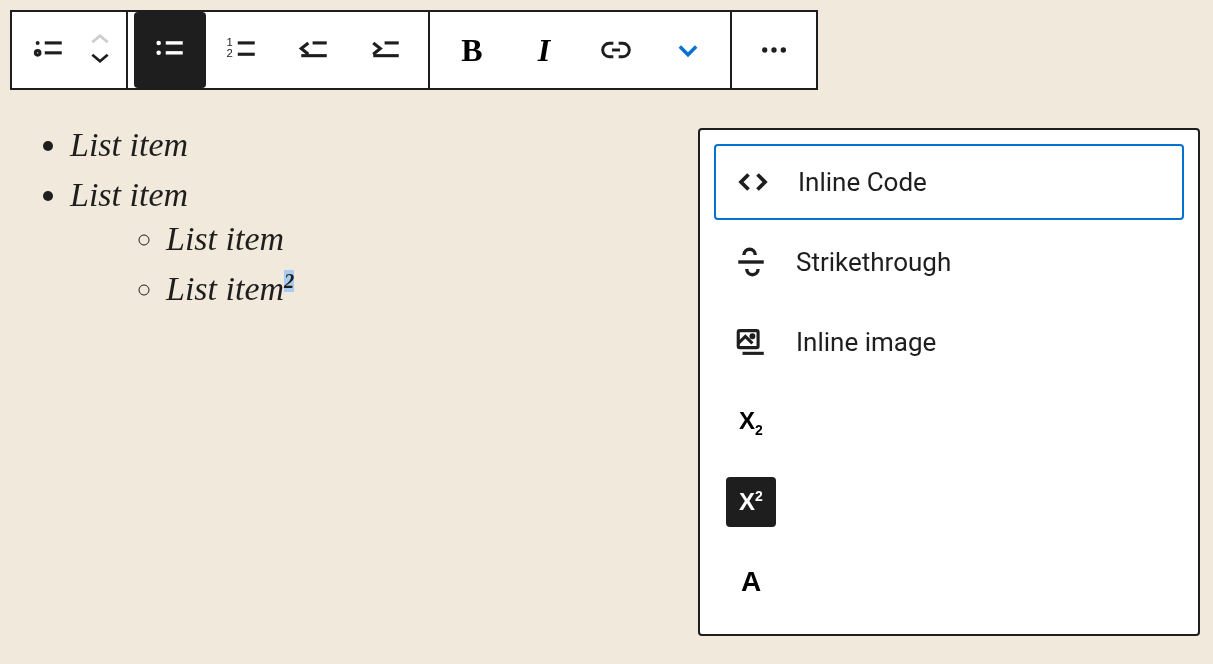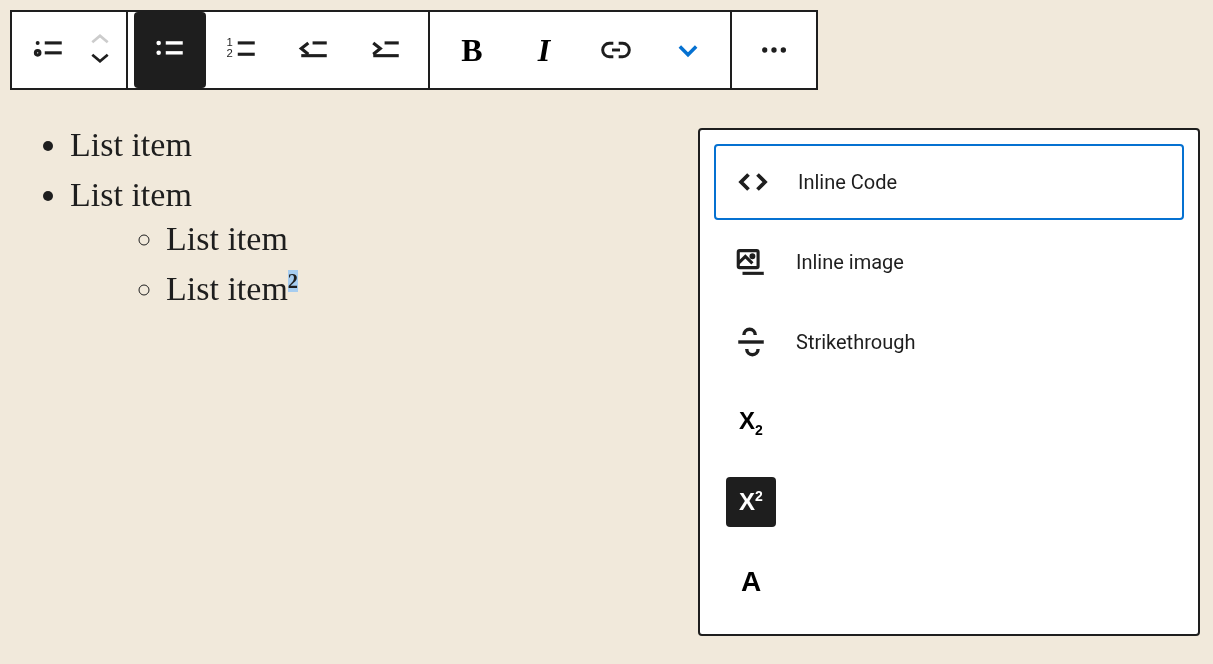--- a/index.html
+++ b/index.html
@@ -56,20 +56,21 @@
     margin-top: 30px;
     padding-left: 20px;
     font-family: Georgia, "Times New Roman", serif;
     font-size: 34px;
     color: #1e1e1e;
   }
   .content ul {
     list-style: disc;
     margin: 0;
     padding-left: 40px;
+    font-style: italic;
   }
   .content ul ul {
     list-style: circle;
     padding-left: 96px;
   }
   .content li {
     padding: 6px 0;
   }
   .sel-sup {
     background: #a7cdf0;
@@ -110,21 +111,21 @@
     border-radius: 4px;
     flex-shrink: 0;
     margin-left: 8px;
     text-align: right;
   }
   .dd-icon.filled {
     background: #1e1e1e;
     color: #fff;
   }
   .dd-label {
-    font-size: 20px;
+    font-size: 26px;
     color: #1e1e1e;
   }
   .xsub, .xsup {
     font-family: Arial, sans-serif;
     font-weight: bold;
     font-size: 24px;
   }
   .xsub small, .xsup small { font-size: 14px; }
 </style>
 </head>
@@ -261,43 +262,43 @@
       <svg width="36" height="36" viewBox="0 0 24 24" fill="none" stroke="#1e1e1e" stroke-width="2.5">
         <polyline points="9,7 4,12 9,17"></polyline>
           <polyline points="15,7 20,12 15,17"></polyline>
       </svg>
     </div>
     <span class="dd-label">Inline Code</span>
   </div>
 
   <div class="dd-item">
     <div class="dd-icon">
+      <svg width="34" height="34" viewBox="0 0 24 24" fill="none" stroke="#1e1e1e" stroke-width="2.4">
+        <path d="M7 7a4 4 0 018 0"></path>
+        <path d="M17 17a4 4 0 01-8 0"></path>
+        <line x1="3" y1="12" x2="21" y2="12"></line>
+      </svg>
+    </div>
+    <span class="dd-label">Strikethrough</span>
+  </div>
+
+  <div class="dd-item">
+    <div class="dd-icon">
       <svg width="34" height="34" viewBox="0 0 24 24" fill="none" stroke="#1e1e1e" stroke-width="2.2">
         <rect x="3" y="4" width="14" height="12" rx="1"></rect>
         <polyline points="3,13 8,8 13,13"></polyline>
         <circle cx="13" cy="8" r="1" fill="#1e1e1e"></circle>
         <line x1="6" y1="20" x2="21" y2="20"></line>
       </svg>
     </div>
     <span class="dd-label">Inline image</span>
   </div>
 
   <div class="dd-item">
     <div class="dd-icon">
-      <svg width="34" height="34" viewBox="0 0 24 24" fill="none" stroke="#1e1e1e" stroke-width="2.4">
-        <path d="M7 7a4 4 0 018 0"></path>
-        <path d="M17 17a4 4 0 01-8 0"></path>
-        <line x1="3" y1="12" x2="21" y2="12"></line>
-      </svg>
-    </div>
-    <span class="dd-label">Strikethrough</span>
-  </div>
-
-  <div class="dd-item">
-    <div class="dd-icon">
       <span class="xsub">X<small style="vertical-align:sub">2</small></span>
     </div>
   </div>
 
   <div class="dd-item">
     <div class="dd-icon filled">
       <span class="xsup" style="color:#fff">X<small style="vertical-align:super">2</small></span>
     </div>
   </div>
 

